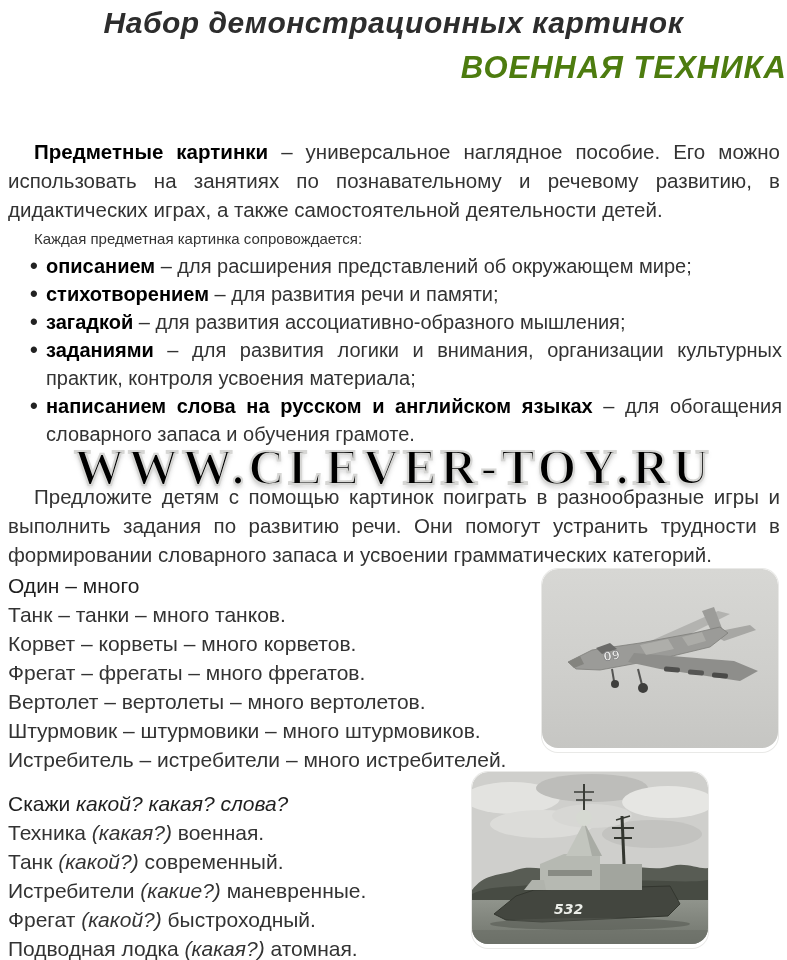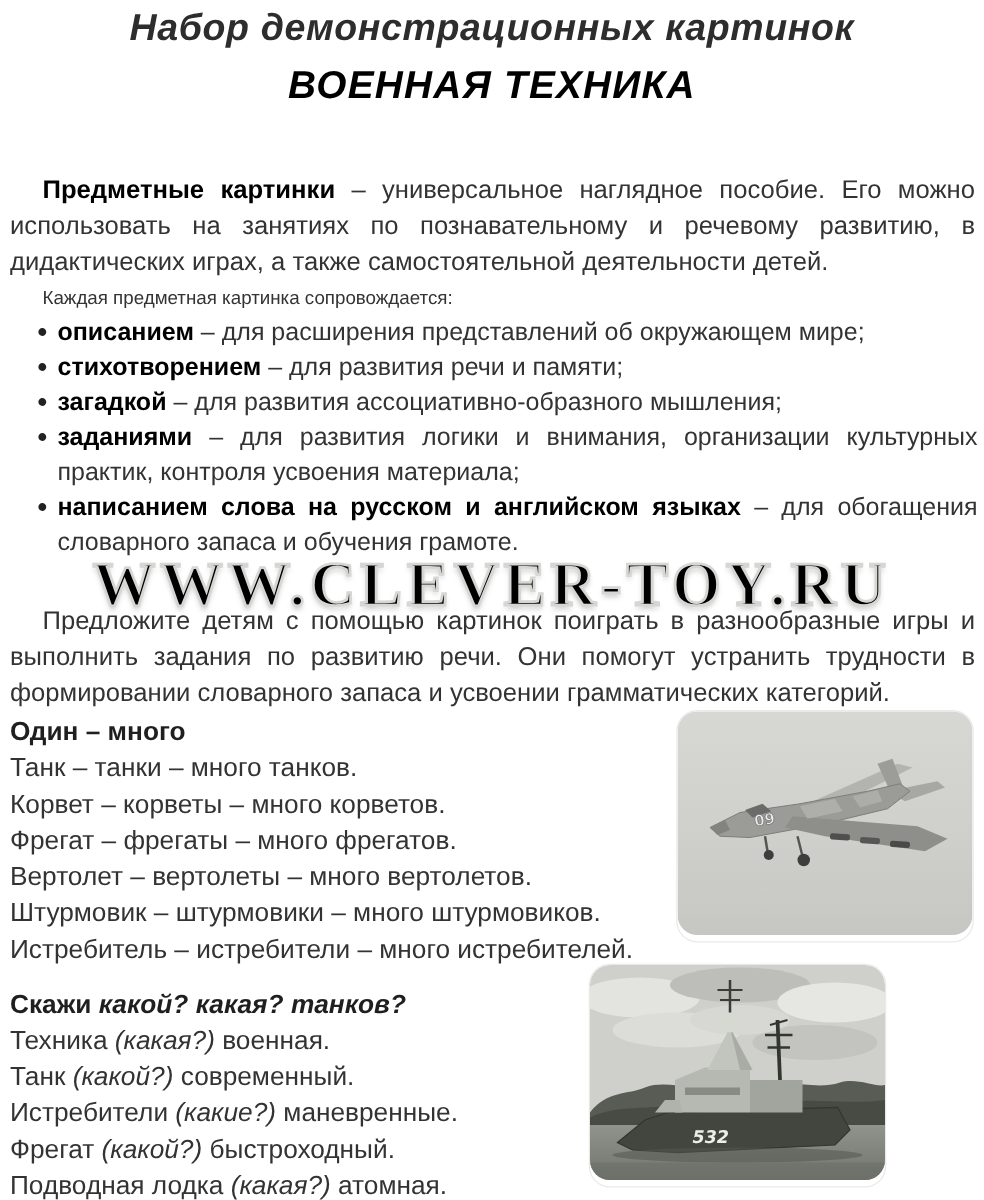--- a/index.html
+++ b/index.html
@@ -4,21 +4,21 @@
 <style>
   html,body{margin:0;padding:0;}
   body{
     width:787px;height:960px;background:#ffffff;
     font-family:"Liberation Sans", sans-serif;color:#333;
     position:relative;overflow:hidden;
   }
   .abs{position:absolute;}
   .title{left:0;right:0;text-align:center;font-weight:bold;letter-spacing:.5px;font-style:italic;}
   #title1{top:6px;font-size:30px;color:#2d2d2d;}
-  #title2{top:50px;font-size:31px;color:#000000;letter-spacing:1px;}
+  #title2{top:50px;font-size:31px;color:#4d7c0f;letter-spacing:1px;text-align:right;}
   .para{font-size:20.5px;line-height:29px;text-align:justify;color:#333;}
   #p1{top:116px;left:8px;width:772px;text-indent:26px;}
   #accompanied-heading{top:224px;left:8px;width:772px;text-indent:26px;font-size:15px;line-height:29px;}
   #bullets{top:252px;left:8px;width:774px;list-style:none;padding:0;margin:0;}
   #bullets li{
     position:relative;padding-left:38px;font-size:20px;line-height:28px;
     text-align:justify;color:#333;
   }
   #bullets li::before{
     content:"\2022";position:absolute;left:22px;top:0;
@@ -28,21 +28,21 @@
   #watermark{
     top:438px;left:0;width:100%;text-align:center;z-index:0;
     font-family:Liberation Serif, serif;font-weight:bold;
     font-size:50px;letter-spacing:4px;color:#000000;
     -webkit-text-stroke:2.2px #d6d6d4;
     text-shadow:0 3px 4px rgba(110,110,110,.35);
     user-select:none;white-space:nowrap;
   }
   #p2{top:461px;left:8px;width:772px;text-indent:26px;z-index:1;}
   .section{font-size:21px;line-height:29px;color:#333;z-index:1;}
-  .section-heading{font-weight:bold;color:#1f1f1f;}
+  .section-heading{font-weight:normal;color:#1f1f1f;}
   .it{font-style:italic;}
   #one-many{top:571px;left:8px;width:528px;}
   #say-what{top:789px;left:8px;width:460px;}
   .photo{border-radius:16px;overflow:hidden;box-shadow:0 0 0 1px #e9e9e7;}
   #jet-photo{top:569px;left:542px;}
   #ship-photo{top:772px;left:472px;}
 </style>
 </head>
 <body>
 
@@ -116,21 +116,21 @@
 
       <polygon points="98,76 126,70 132,80 104,86" fill="#b7b7b2" opacity="0.7"></polygon>
       <polygon points="140,68 160,63 164,72 146,77" fill="#b7b7b2" opacity="0.6"></polygon>
 
       <text x="62" y="92" font-family="DejaVu Sans, sans-serif" font-size="12" font-weight="bold" fill="#ececea" stroke="#77777a" stroke-width="0.6" transform="rotate(-8 62 92)">09</text>
     </g>
   </svg>
 </div>
 
 <div id="say-what" class="abs section">
-  <div class="section-heading"><span>Скажи </span><span class="it">какой? какая? танков?</span></div>
+  <div class="section-heading"><span>Скажи </span><span class="it">какой? какая? слова?</span></div>
   <div><span>Техника </span><span class="it">(какая?)</span><span> военная.</span></div>
   <div><span>Танк </span><span class="it">(какой?)</span><span> современный.</span></div>
   <div><span>Истребители </span><span class="it">(какие?)</span><span> маневренные.</span></div>
   <div><span>Фрегат </span><span class="it">(какой?)</span><span> быстроходный.</span></div>
   <div><span>Подводная лодка </span><span class="it">(какая?)</span><span> атомная.</span></div>
 </div>
 
 <div id="ship-photo" class="abs photo">
   <svg width="236" height="172" viewBox="0 0 236 172" xmlns="http://www.w3.org/2000/svg">
     <defs>

